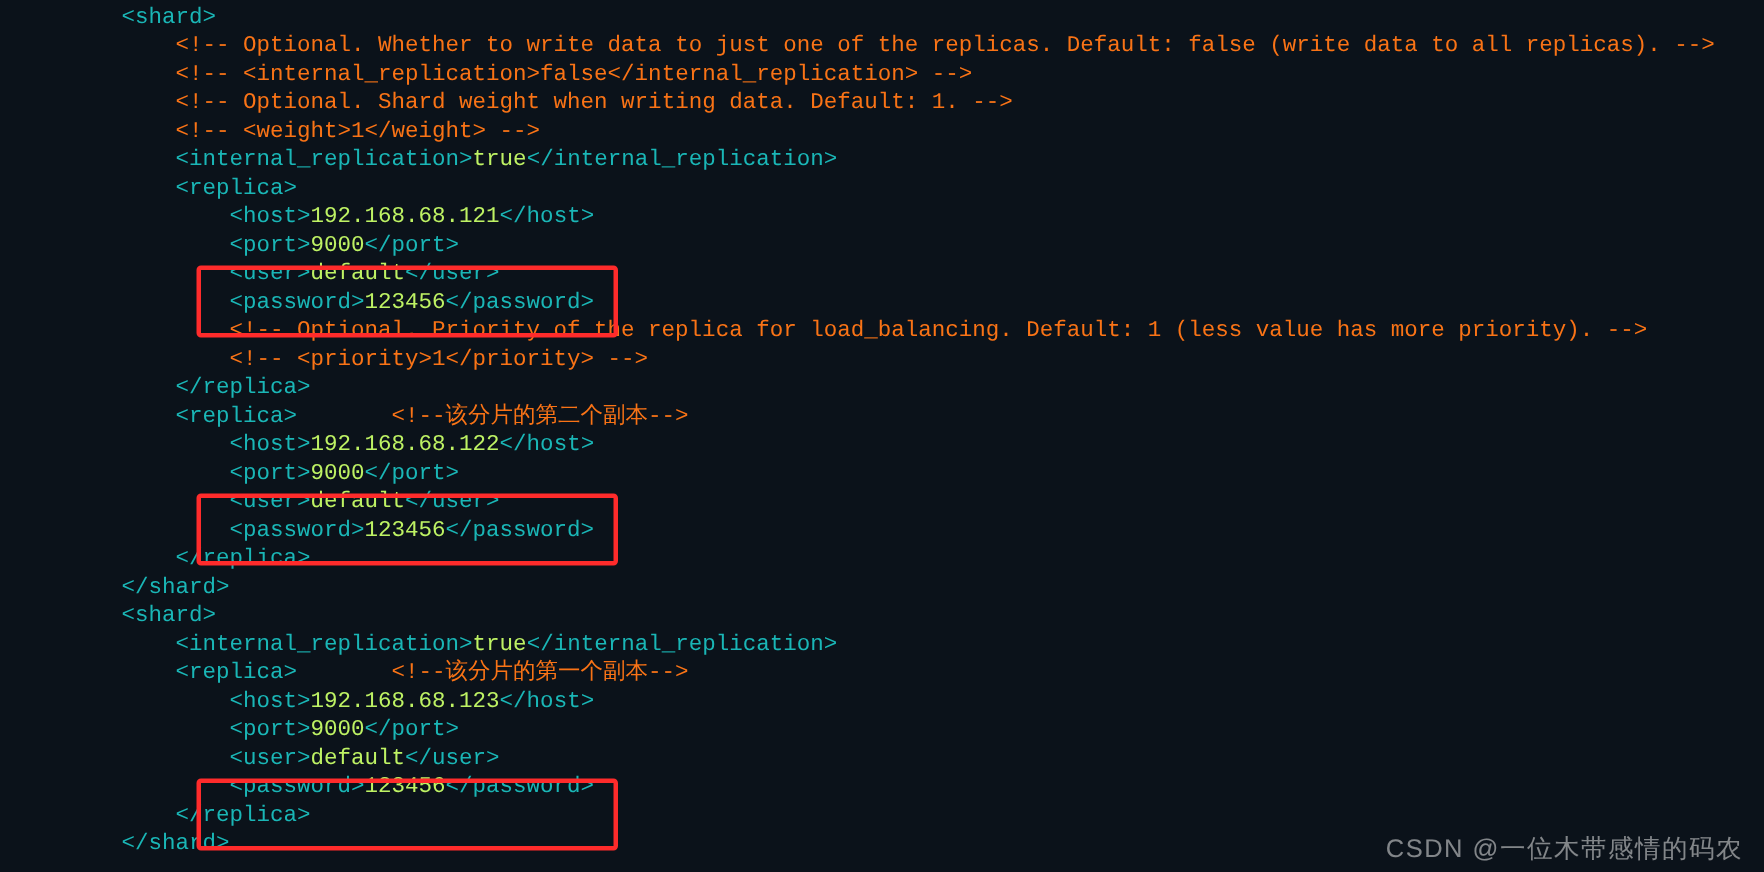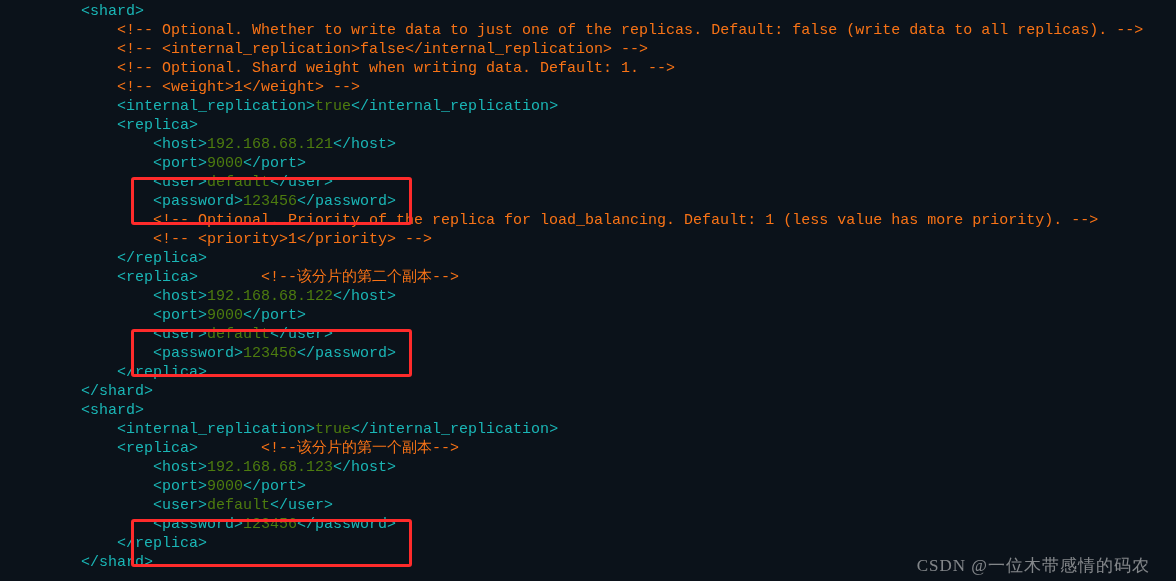--- a/index.html
+++ b/index.html
@@ -14,34 +14,34 @@
     height: 581px;
     overflow: hidden;
     position: relative;
   }
   .code {
     white-space: pre;
     padding: 2px 0 0 0;
   }
   .tag { color: #1ab6b6; }
   .comment { color: #f97316; }
-  .text { color: #4d7c0f; }
+  .text { color: #bef264; }
   .highlight-box {
     position: absolute;
     border: 3px solid #ff2b2b;
     border-radius: 3px;
     pointer-events: none;
   }
   .watermark {
     position: absolute;
-    right: 26px;
+    right: 14px;
     bottom: 6px;
     color: rgba(230,230,230,0.55);
     font-size: 17px;
-    font-family: Liberation Serif, serif;
+    font-family: Liberation Sans, sans-serif;
     letter-spacing: 1px;
     pointer-events: none;
   }
 </style>
 </head>
 <body>
 
 <div class="code"><span>         </span><span class="tag">&lt;shard&gt;</span>
 <span>             </span><span class="comment">&lt;!-- Optional. Whether to write data to just one of the replicas. Default: false (write data to all replicas). --&gt;</span>
 <span>             </span><span class="comment">&lt;!-- &lt;internal_replication&gt;false&lt;/internal_replication&gt; --&gt;</span>

